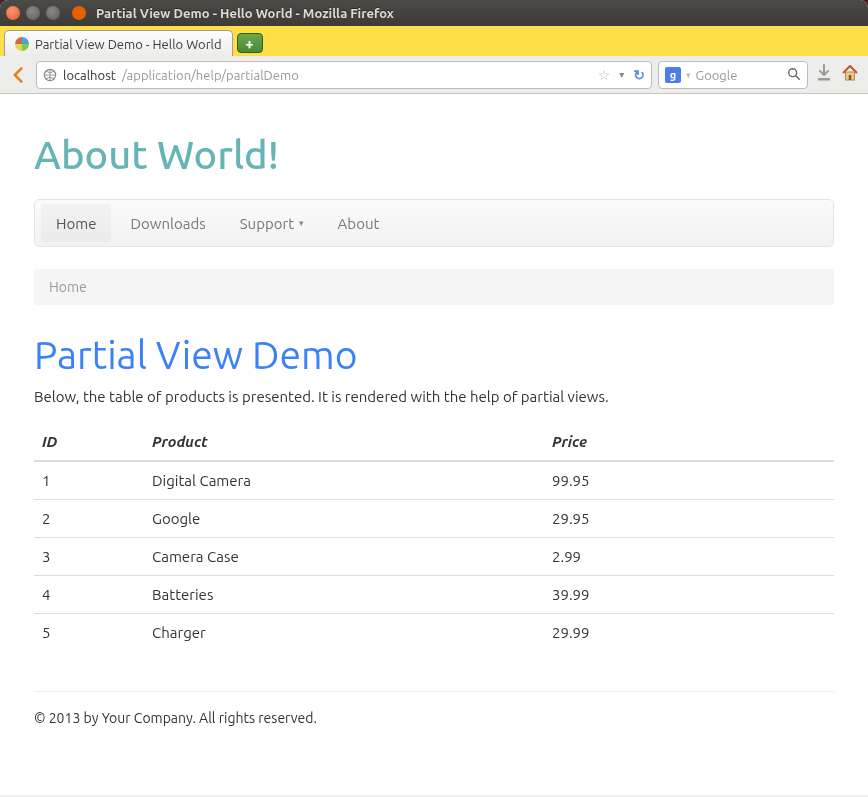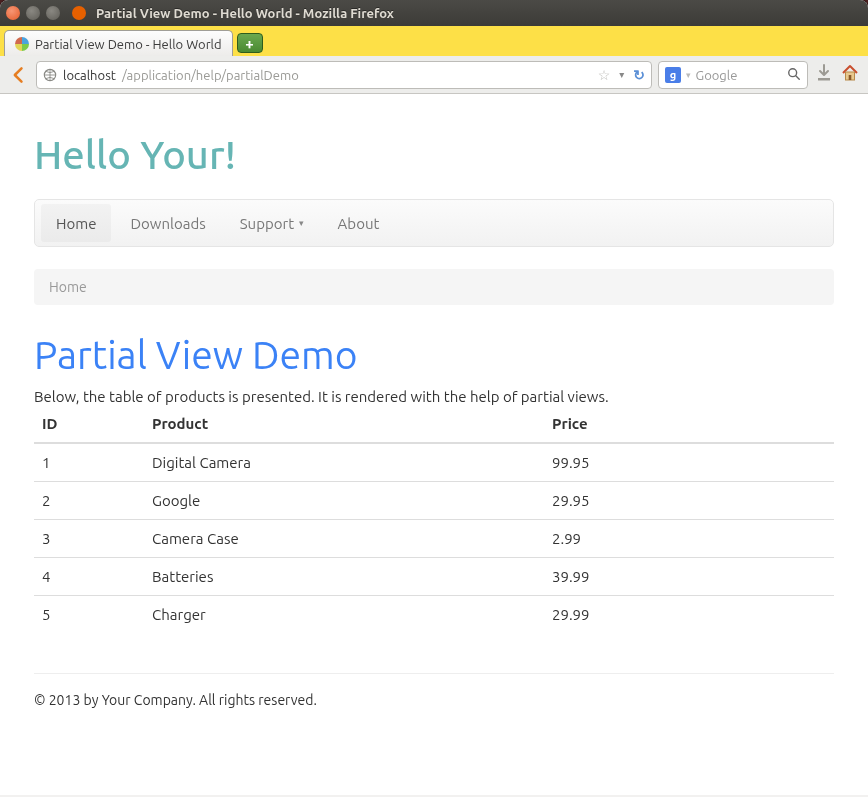--- a/index.html
+++ b/index.html
@@ -117,23 +117,23 @@
     }
     .menu-item.active{color:#555;background:rgba(0,0,0,.03);}
     .caret{font-size:9px;color:#888;}
     .breadcrumb{
       background:#f5f5f5;border-radius:4px;padding:10px 15px;
       color:#999;font-size:14px;margin-bottom:28px;
     }
     .page-heading{
       font-size:39px;font-weight:400;color:#3b82f6;margin-bottom:12px;
     }
-    .page-desc{font-size:15px;color:#333;}
+    .page-desc{font-size:15px;color:#333;margin-bottom:18px;}
     table{width:100%;border-collapse:collapse;font-size:15px;color:#333;}
-    th{text-align:left;font-weight:700;padding:10px 8px;border-bottom:2px solid #ddd;}
+    th{text-align:left;font-weight:700;padding:10px 8px;border-bottom:2px solid #ddd;font-style:italic;}
     td{padding:10px 8px;border-top:1px solid #ddd;}
     .col-id{width:110px;}
     .col-prod{width:400px;}
     hr.footer-sep{margin-top:40px;border:none;border-top:1px solid #eee;}
     .footer{color:#333;font-size:14px;padding:18px 0;}
   </style>
 </head>
 <body>
 
 <div class="window">
@@ -193,21 +193,21 @@
     <span class="home-icon">
       <svg width="20" height="20" viewBox="0 0 20 20">
           <path d="M3 10 L10 3 L17 10" fill="none" stroke="#c94f2f" stroke-width="2" stroke-linejoin="round"></path>
           <rect x="5.5" y="9" width="9" height="8" fill="#e8c98f" stroke="#b88a4a" stroke-width="1"></rect>
           <rect x="8.7" y="12" width="2.6" height="5" fill="#8a5a2a"></rect>
         </svg>
     </span>
   </div>
 
   <div class="page">
-    <div class="brand">Hello Your!</div>
+    <div class="brand">About World!</div>
 
     <div class="menu" id="nav-menu">
         <a class="menu-item active">
           <span>Home</span>
         </a>
         <a class="menu-item">
           <span>Downloads</span>
         </a>
         <a class="menu-item">
           <span>Support</span>

